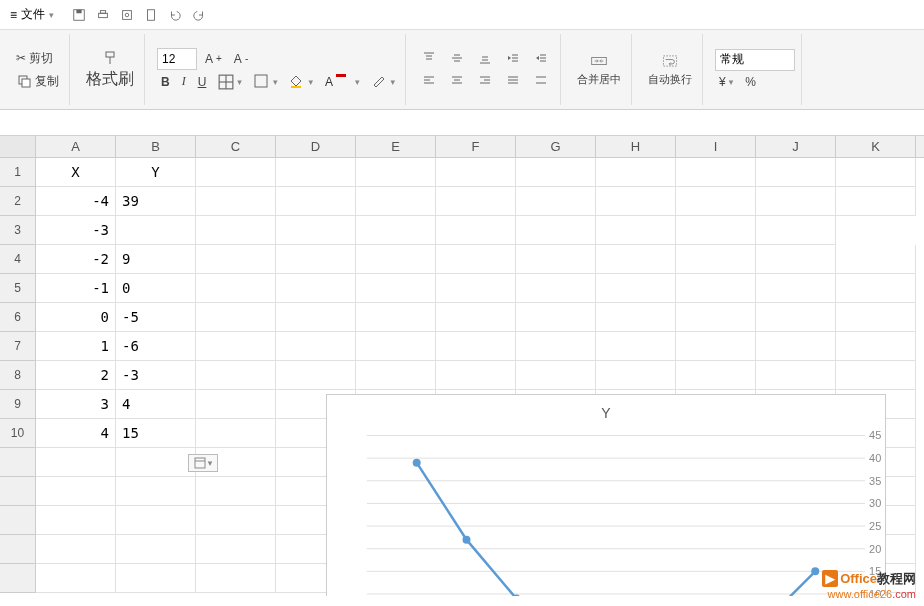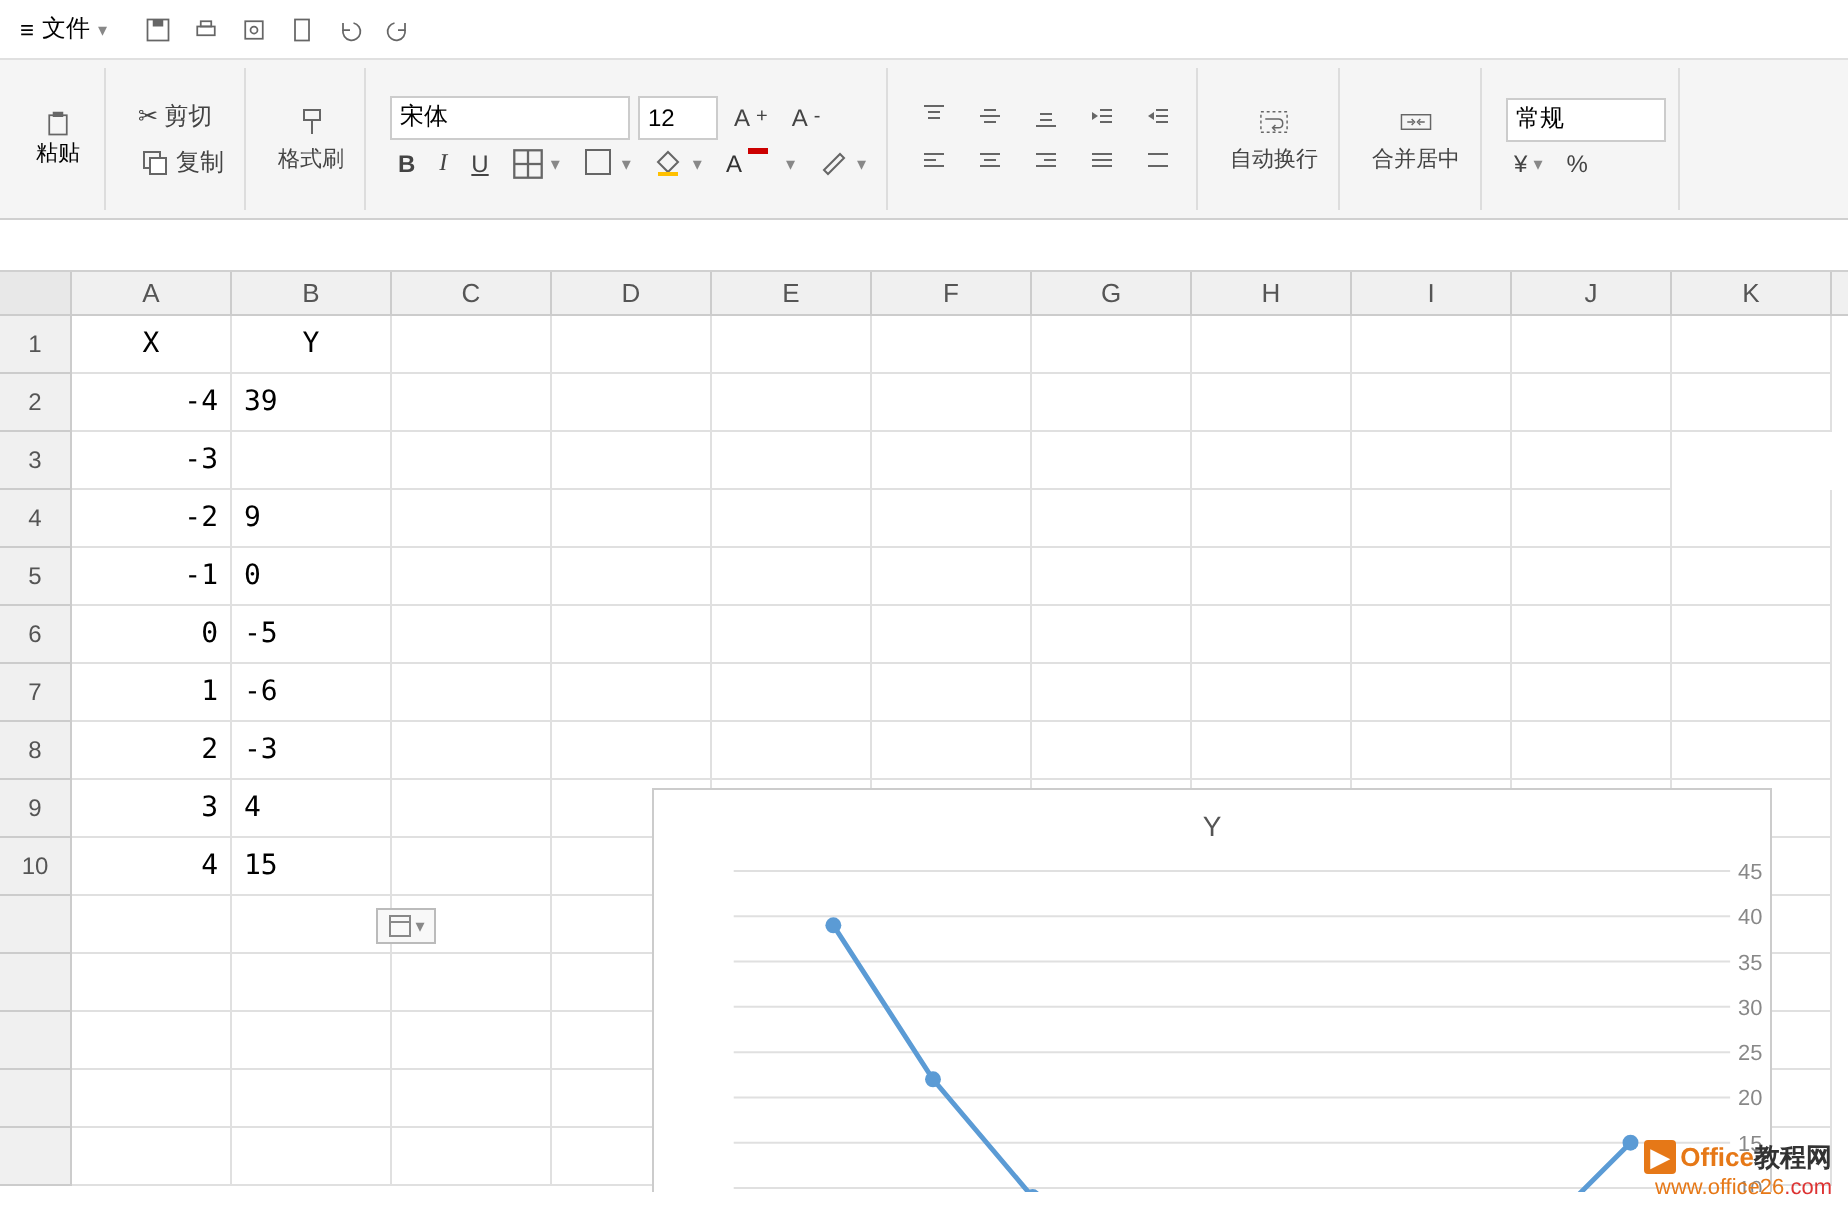--- a/index.html
+++ b/index.html
@@ -81,53 +81,43 @@
         </svg></span>
     <span class="icon-sm"><svg viewBox="0 0 16 16">
           <path d="M6 4 A5 5 0 1 0 12 8" fill="none" stroke="#666"></path>
           <path d="M12 4 L12 8 L8 8" fill="none" stroke="#666"></path>
         </svg></span>
   </div>
 </div>
 
 <div class="ribbon">
   <div class="ribbon-group">
-    <div class="paste-big">
-      <svg class="icon-sm" viewBox="0 0 16 16">
-          <rect x="3" y="3" width="10" height="11" fill="none" stroke="#666"></rect>
-          <rect x="5" y="1" width="6" height="3" fill="#666"></rect>
-        </svg>
-      <span style="font-size:11px">粘贴</span>
-    </div>
-  </div>
-  <div class="ribbon-group">
     <div class="ribbon-btn">
         <span>✂</span>
         <span>剪切</span>
       </div>
     <div class="ribbon-btn">
         <svg viewBox="0 0 16 16" width="14" height="14">
           <rect x="3" y="3" width="8" height="8" fill="none" stroke="#666"></rect>
           <rect x="6" y="6" width="8" height="8" fill="#fff" stroke="#666"></rect>
         </svg>
         <span>复制</span>
       </div>
   </div>
   <div class="ribbon-group">
     <div class="ribbon-btn" style="flex-direction:column">
         <svg viewBox="0 0 16 16" width="18" height="18">
           <rect x="4" y="2" width="8" height="5" fill="none" stroke="#666"></rect>
           <path d="M8 7 L8 14" stroke="#666"></path>
         </svg>
-        <span style="font-size:11px">格式刷</span>
+        <span style="font-size:16px">格式刷</span>
       </div>
   </div>
   <div class="ribbon-group">
     <div class="ribbon-row">
-      <input class="font-select" value="宋体" style="">
       <input class="size-select" value="12" style="">
       <span class="ribbon-btn">A<sup>+</sup></span>
       <span class="ribbon-btn">A<sup>-</sup></span>
     </div>
     <div class="ribbon-row">
       <span class="ribbon-btn" style="font-weight:bold">B</span>
       <span class="ribbon-btn" style="font-style:italic;font-family:serif">I</span>
       <span class="ribbon-btn" style="text-decoration:underline">U</span>
       <span class="ribbon-btn">
           <svg width="14" height="14" viewBox="0 0 14 14">
@@ -233,39 +223,39 @@
             <line x1="2" y1="7" x2="12" y2="7" stroke="#666"></line>
             <line x1="2" y1="10" x2="12" y2="10" stroke="#666"></line>
           </svg>
         </span>
       <span class="ribbon-btn">
           <svg width="14" height="14">
             <line x1="2" y1="4" x2="12" y2="4" stroke="#666"></line>
             <line x1="2" y1="10" x2="12" y2="10" stroke="#666"></line>
           </svg>
         </span>
-    </div>
-  </div>
-  <div class="ribbon-group">
-    <div class="ribbon-btn" style="flex-direction:column">
-      <svg width="22" height="18" viewBox="0 0 22 18">
-          <rect x="2" y="2" width="18" height="14" fill="none" stroke="#666" stroke-dasharray="2"></rect>
-          <path d="M5 7 L14 7 Q17 7 17 10 Q17 13 14 13 L10 13 M12 11 L10 13 L12 15" fill="none" stroke="#666"></path>
-        </svg>
-      <span style="font-size:11px">自动换行</span>
     </div>
   </div>
   <div class="ribbon-group">
     <div class="ribbon-btn" style="flex-direction:column">
       <svg width="22" height="18" viewBox="0 0 22 18">
           <rect x="1" y="4" width="20" height="10" fill="none" stroke="#666"></rect>
           <path d="M5 9 L9 9 M13 9 L17 9" stroke="#666"></path>
           <path d="M8 7 L10 9 L8 11 M14 7 L12 9 L14 11" fill="none" stroke="#666"></path>
         </svg>
       <span style="font-size:11px">合并居中</span>
+    </div>
+  </div>
+  <div class="ribbon-group">
+    <div class="ribbon-btn" style="flex-direction:column">
+      <svg width="22" height="18" viewBox="0 0 22 18">
+          <rect x="2" y="2" width="18" height="14" fill="none" stroke="#666" stroke-dasharray="2"></rect>
+          <path d="M5 7 L14 7 Q17 7 17 10 Q17 13 14 13 L10 13 M12 11 L10 13 L12 15" fill="none" stroke="#666"></path>
+        </svg>
+      <span style="font-size:11px">自动换行</span>
     </div>
   </div>
   <div class="ribbon-group">
     <div class="ribbon-row">
         <input class="font-select" style="width: 80px;" value="常规">
       </div>
     <div class="ribbon-row">
       <span class="ribbon-btn">¥<span class="dd">▾</span></span>
       <span class="ribbon-btn">%</span>
     </div>

